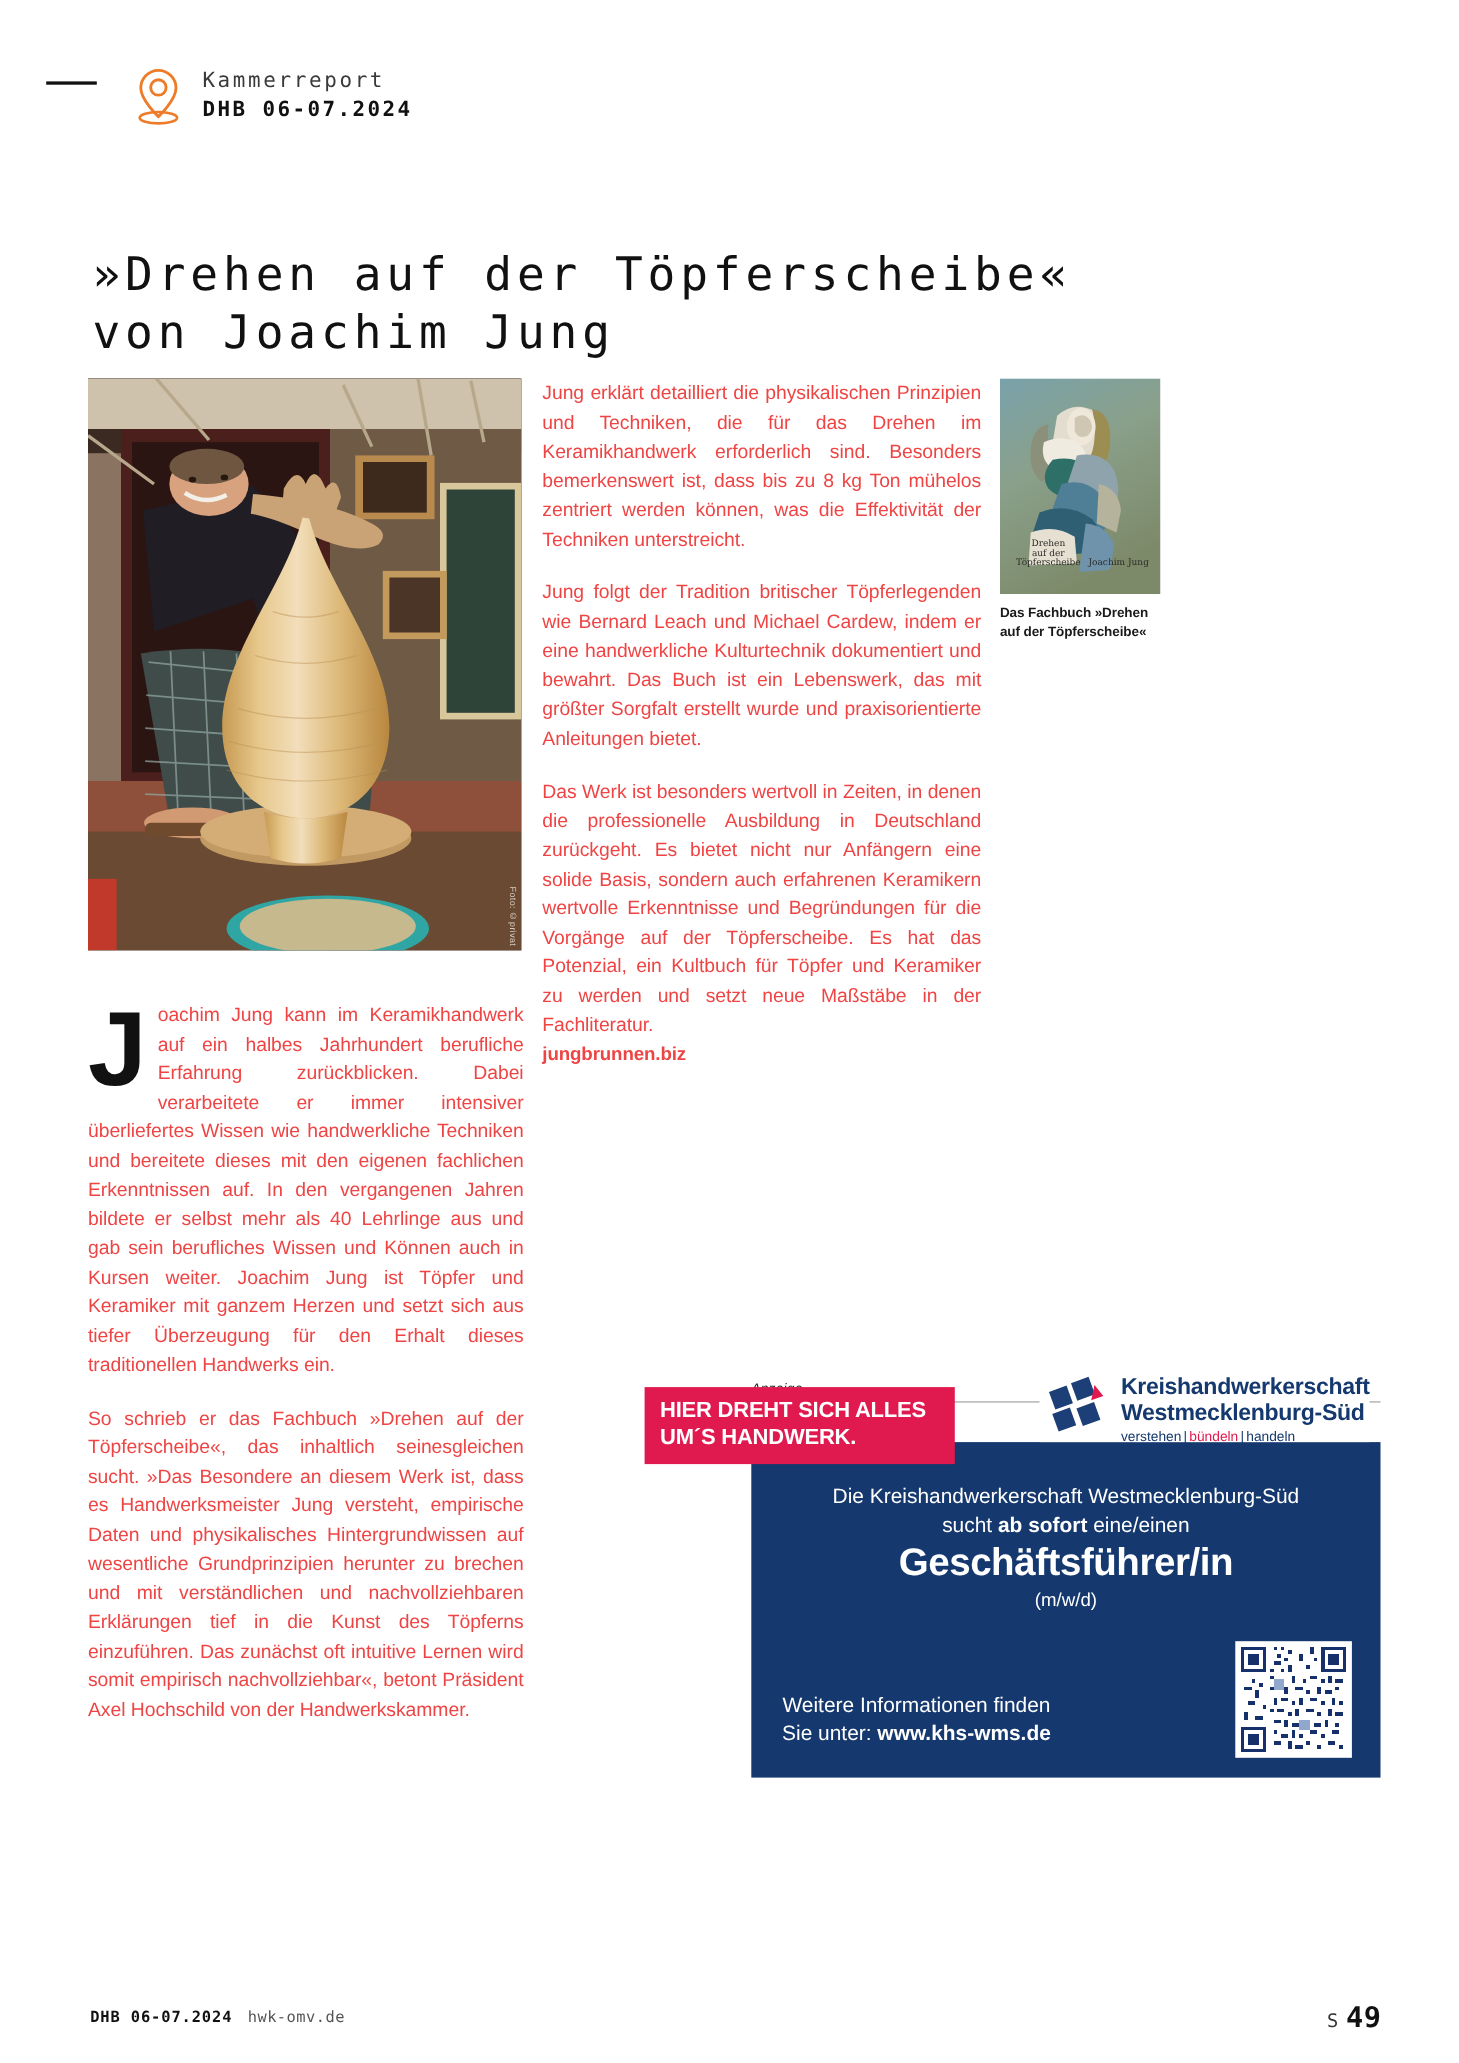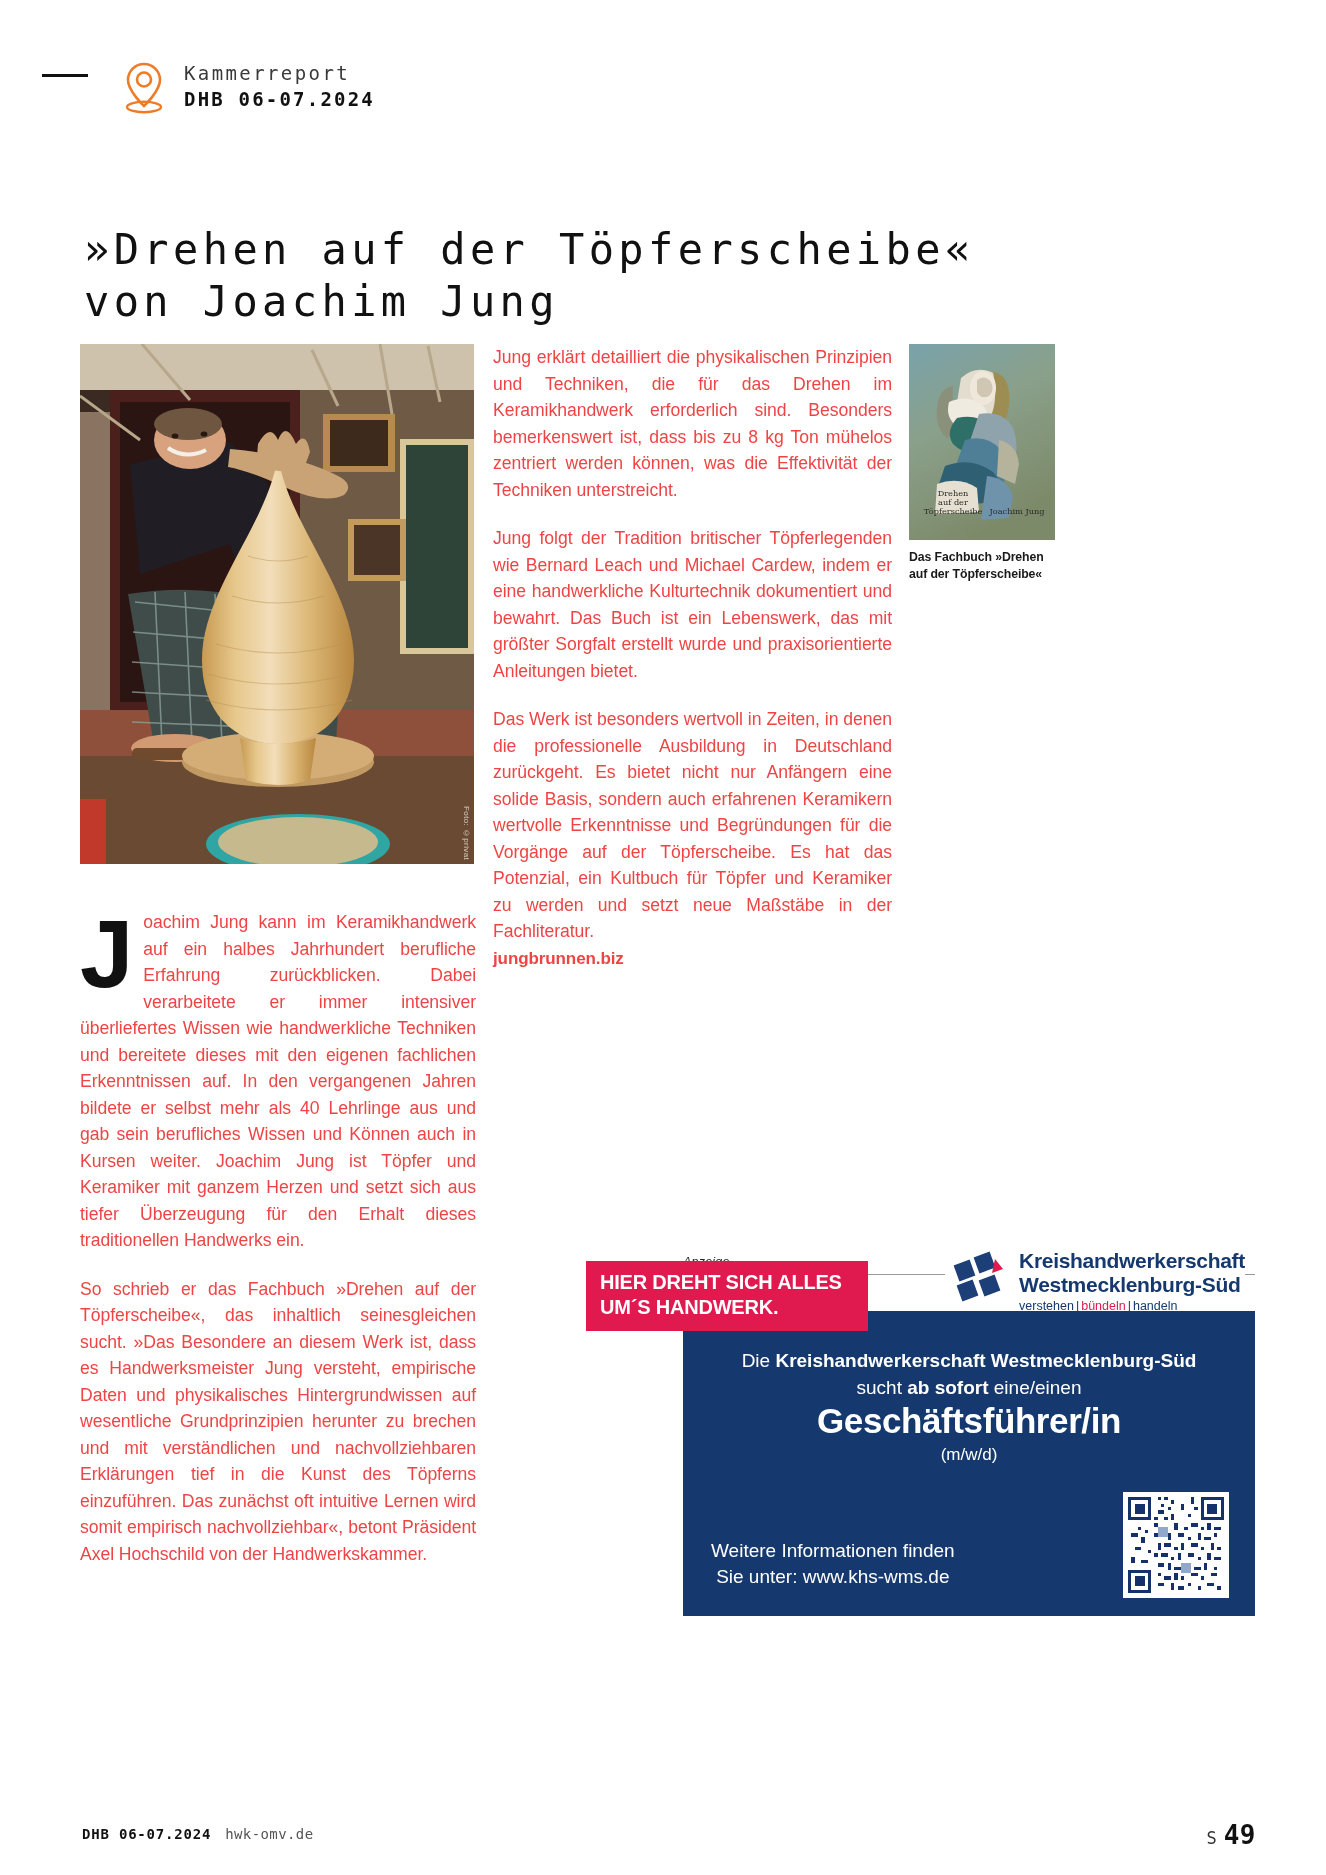--- a/index.html
+++ b/index.html
@@ -276,21 +276,21 @@
     height: 305px;
     color: #ffffff;
     text-align: center;
   }
   .ad-line1 {
     font-family: "Liberation Sans", sans-serif;
     font-size: 19px;
     line-height: 27px;
     margin-top: 36px;
   }
-  .ad-line1 b { font-weight: bold; }
+  .ad-line1 b { font-weight: normal; }
   .ad-line2 {
     font-family: "Liberation Sans", sans-serif;
     font-size: 19px;
     line-height: 27px;
   }
   .ad-line2 b { font-weight: bold; }
   .ad-job {
     font-family: "Liberation Sans", sans-serif;
     font-weight: bold;
     font-size: 35px;
@@ -303,21 +303,21 @@
   }
   .ad-info {
     position: absolute;
     left: 28px;
     bottom: 26px;
     text-align: center;
     font-family: "Liberation Sans", sans-serif;
     font-size: 19px;
     line-height: 26px;
   }
-  .ad-info b { font-weight: normal; }
+  .ad-info b { font-weight: bold; }
   .ad-qr {
     position: absolute;
     right: 26px;
     bottom: 18px;
     width: 106px;
     height: 106px;
     background: #ffffff;
     padding: 5px;
     box-sizing: border-box;
   }

